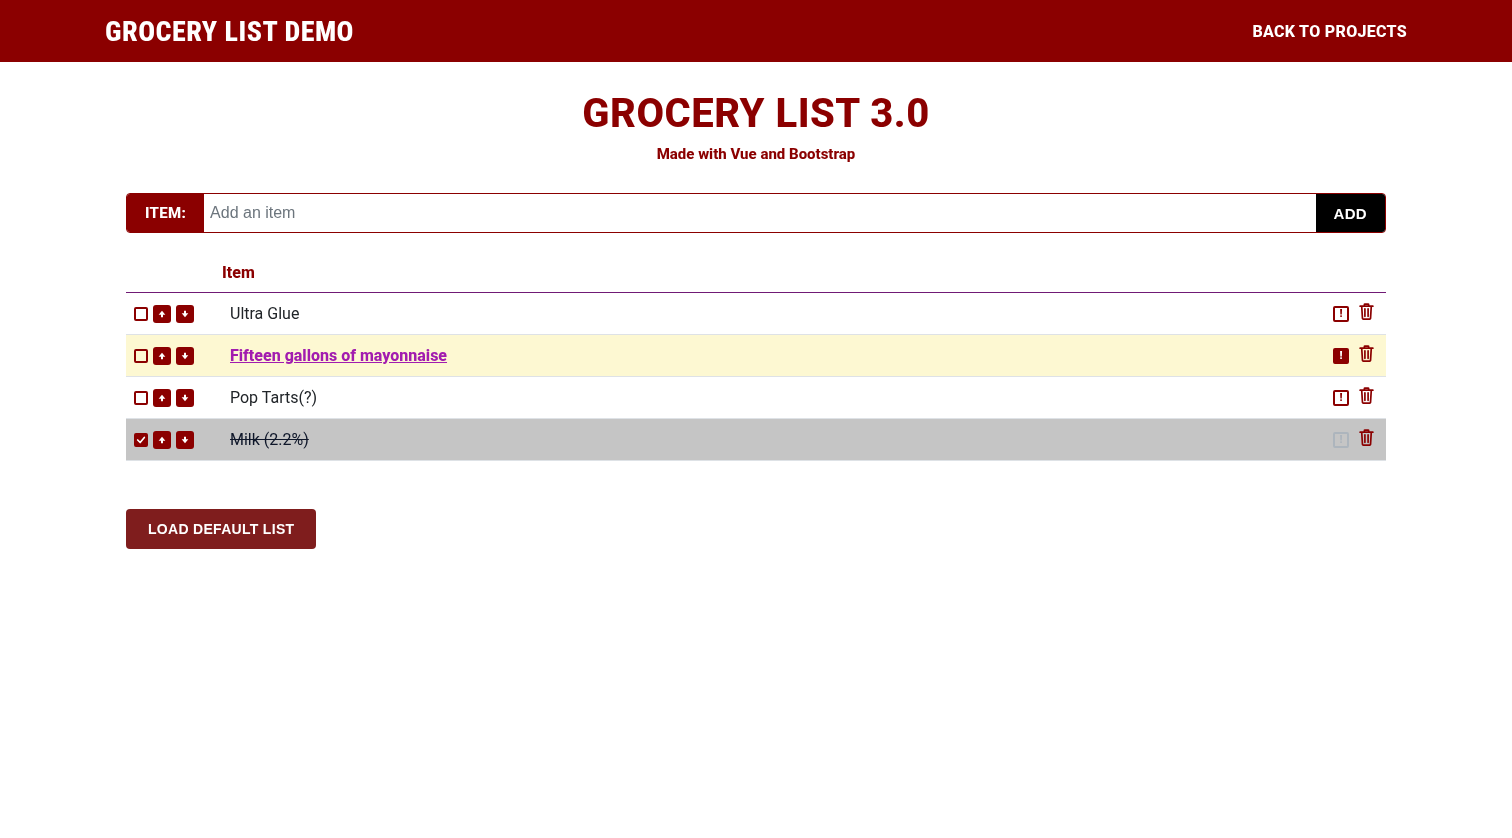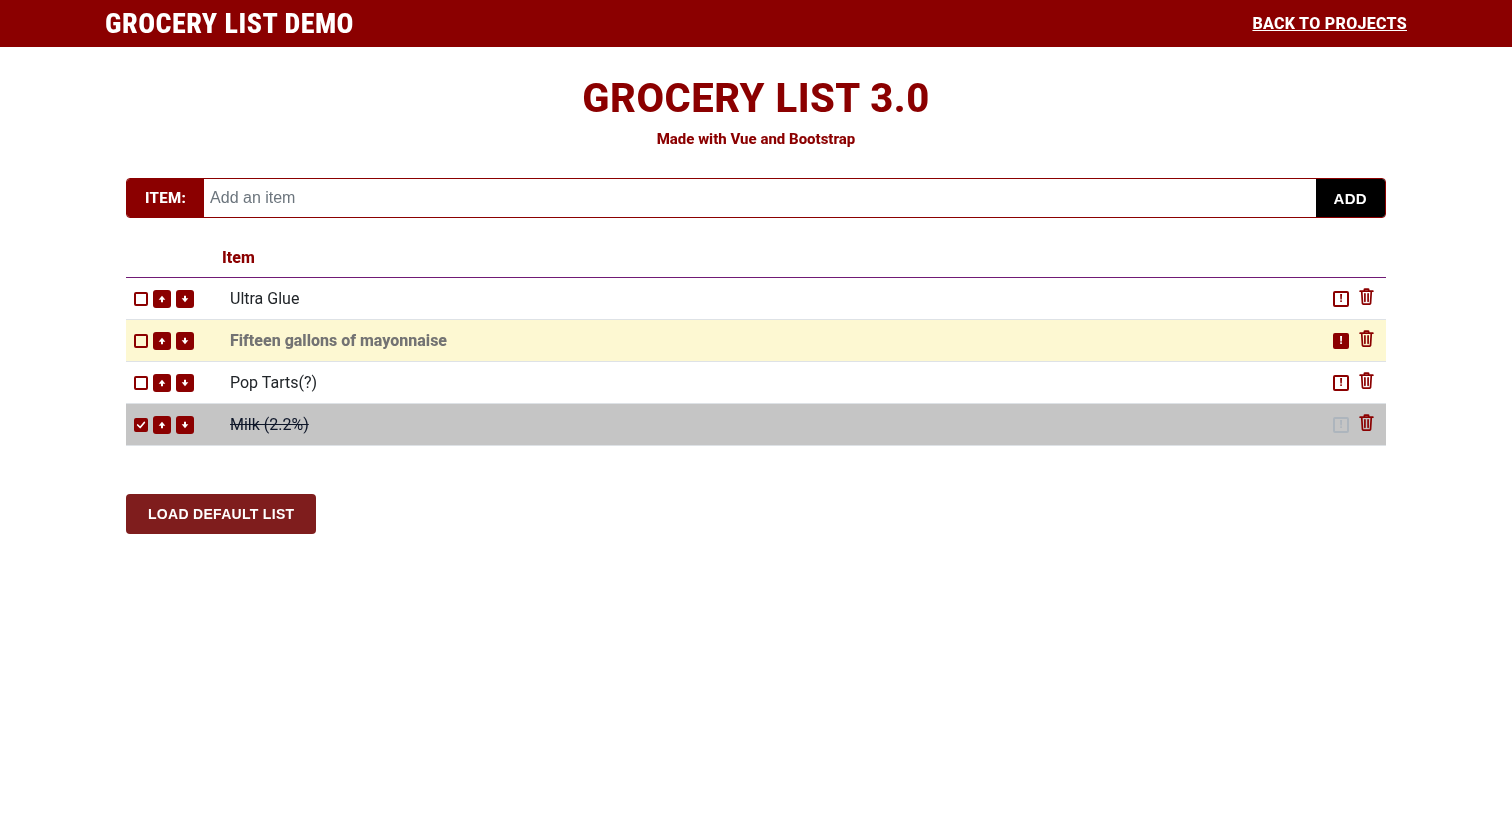--- a/index.html
+++ b/index.html
@@ -3,40 +3,39 @@
 <meta charset="utf-8">
 <style>
   * { box-sizing: border-box; margin: 0; padding: 0; }
   body {
     font-family: -apple-system, BlinkMacSystemFont, "Segoe UI", Roboto, "Helvetica Neue", Arial, sans-serif;
     background: #fff;
     color: #212529;
   }
   .navbar {
     background: #8b0000;
-    height: 47px;
+    height: 62px;
     display: flex;
     align-items: center;
     justify-content: space-between;
     padding: 0 105px 0 105px;
   }
   .navbar-brand {
     color: #fff;
     font-size: 28px;
     font-weight: 800;
     letter-spacing: 0.5px;
     font-stretch: condensed;
   }
   .navbar-link {
     color: #fff;
     font-size: 16px;
     font-weight: 800;
     letter-spacing: 0.3px;
     cursor: pointer;
-    text-decoration: underline;
   }
   .container {
     max-width: 1260px;
     margin: 0 auto;
     padding: 28px 0 0 0;
   }
   .page-title {
     text-align: center;
     color: #8b0000;
     font-size: 40px;
@@ -100,21 +99,21 @@
     padding-left: 0;
   }
   .row {
     display: flex;
     align-items: center;
     border-bottom: 1px solid #dee2e6;
     min-height: 42px;
     padding: 6px 8px 6px 8px;
   }
   .row-highlight { background: #fdf8d2; }
-  .row-highlight .item-text { color: #737373; font-weight: 800; }
+  .row-highlight .item-text { color: #a21caf; font-weight: 800; text-decoration: underline; }
   .row-done { background: #c5c5c5; }
   .row-done .item-text { color: #0f172a; text-decoration: line-through; }
   .controls {
     width: 88px;
     display: flex;
     align-items: center;
     gap: 5px;
   }
   .checkbox {
     width: 14px;

